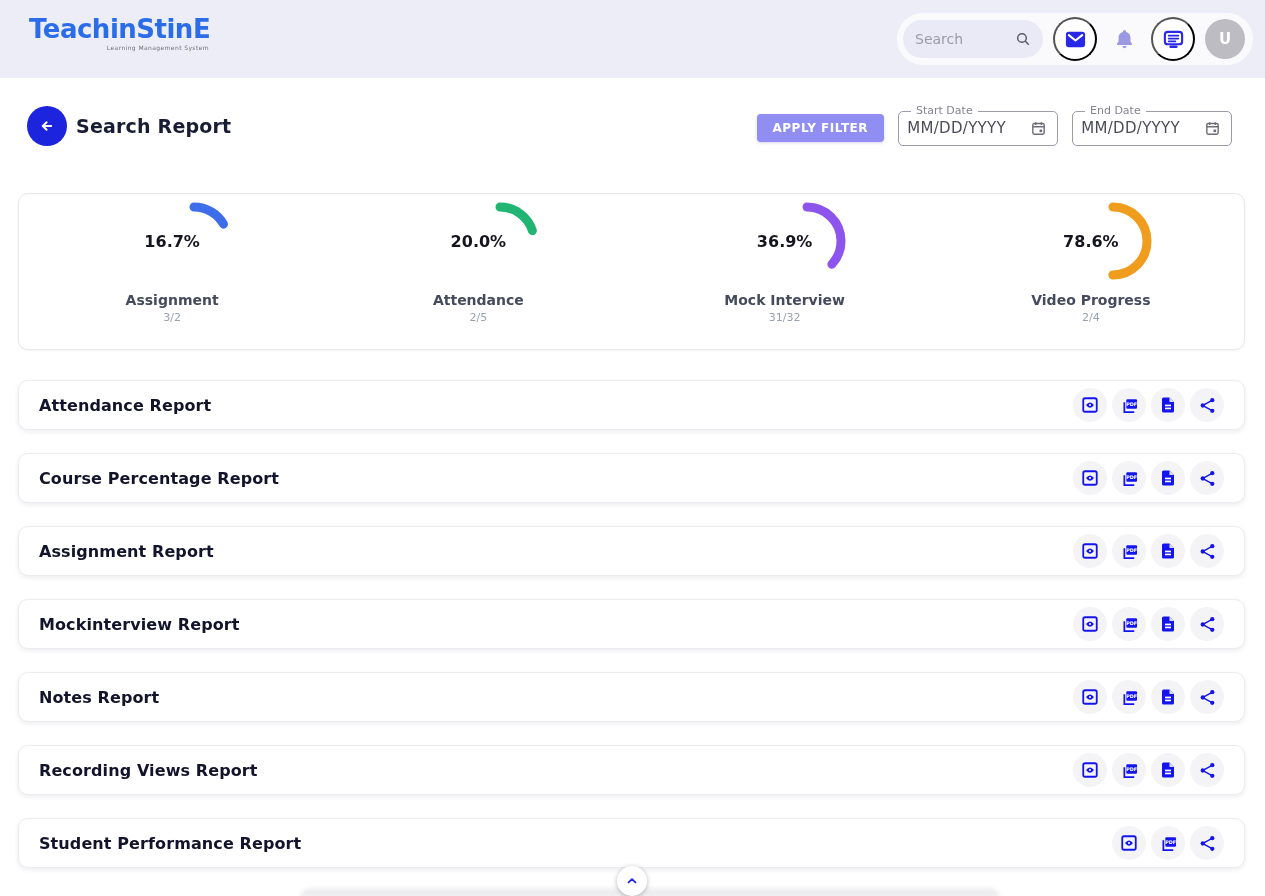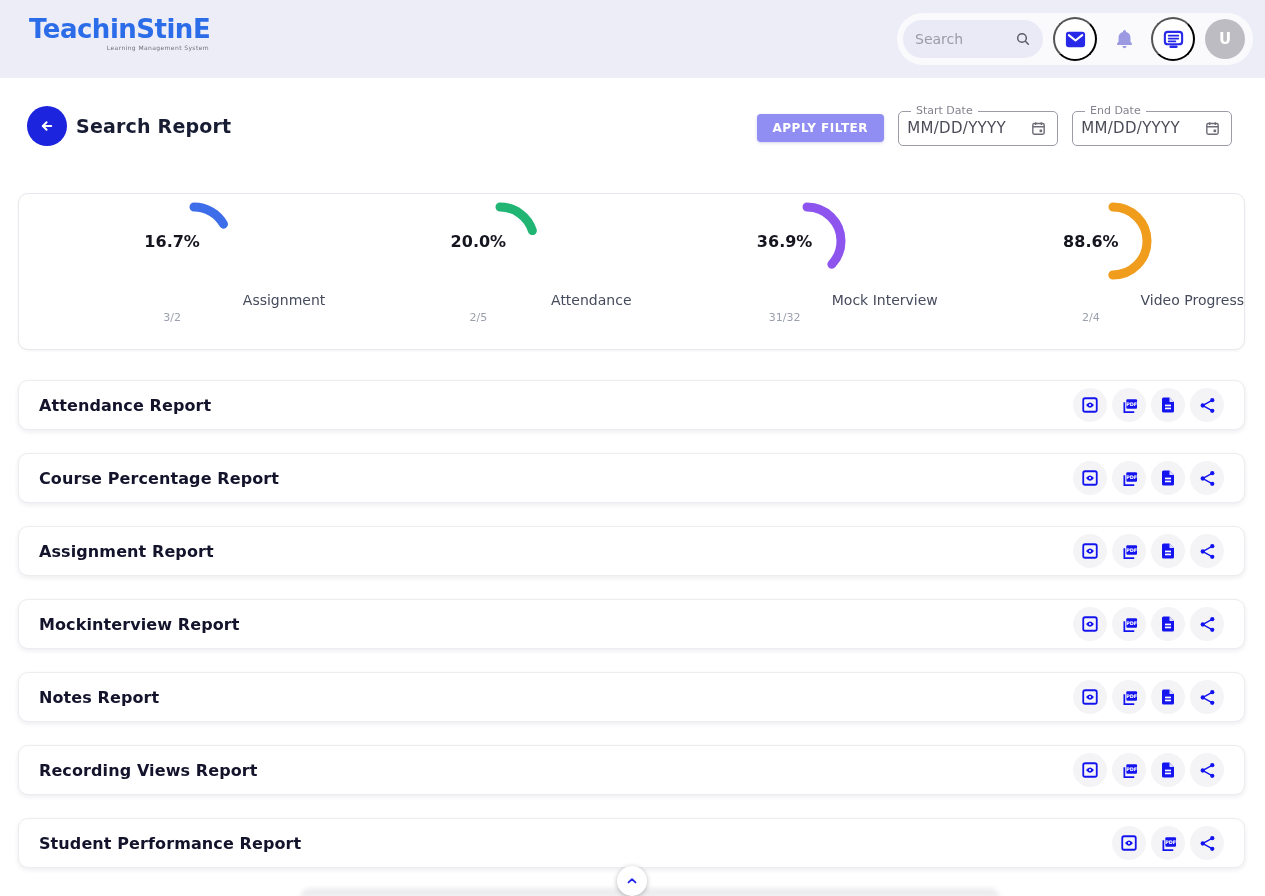--- a/index.html
+++ b/index.html
@@ -91,21 +91,21 @@
     box-shadow:0 1px 3px rgba(20,20,40,.05);
     display:grid; grid-template-columns:repeat(4,1fr); 
   }
   .summary-cell { text-align:center; }
   .gauge { position:relative; height:94px; display:flex; align-items:center; justify-content:center; }
   .gauge svg { transform:translateX(22px); }
   .gauge-percent {
     position:absolute; left:50%; top:50%; transform:translate(-50%,-50%);
     font-size:16px; font-weight:800; color:#15151f; white-space:nowrap;
   }
-  .summary-label { font-size:14px; font-weight:400; color:#454b5c; margin-top:4px;text-align:right; }
+  .summary-label { font-size:14px; font-weight:700; color:#454b5c; margin-top:4px; }
   .summary-ratio { font-size:11px; color:#9aa0ac; margin-top:3px; }
 
   
   .rows {
     position:absolute; left:18px; top:380px; width:1227px;
     display:flex; flex-direction:column; gap:23px;
   }
   .report-row {
     height:50px; background:#ffffff; border:1px solid #ececf1;
     border-radius:10px; box-shadow:0 2px 5px rgba(25,25,60,.08);
@@ -268,21 +268,21 @@
       <div class="summary-ratio">31/32</div>
     </div>
 
     <div class="summary-cell">
       <div class="gauge">
         <svg width="80" height="80" viewBox="0 0 80 80">
           <g transform="rotate(-90 40 40)">
             <circle class="arc" cx="40" cy="40" r="34" fill="none" stroke-width="9" stroke-linecap="round" stroke="#f09c1c" stroke-dasharray="106.81415022205297 213.62830044410595"></circle>
           </g>
         </svg>
-        <span class="gauge-percent">88.6%</span>
+        <span class="gauge-percent">78.6%</span>
       </div>
       <div class="summary-label">Video Progress</div>
       <div class="summary-ratio">2/4</div>
     </div>
   </section>
 
   <div class="rows">
 
     <div class="report-row">
       <span class="report-title">Attendance Report</span>

